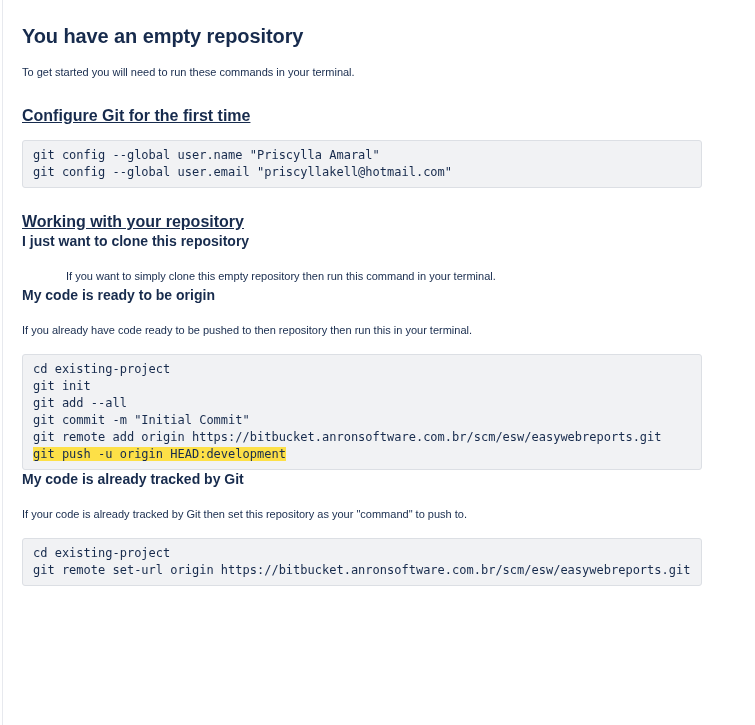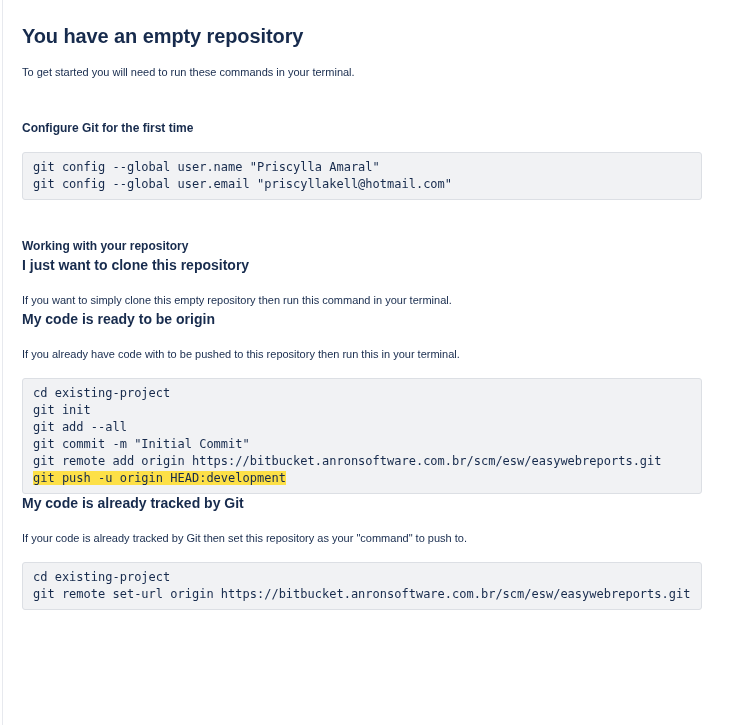--- a/index.html
+++ b/index.html
@@ -30,24 +30,25 @@
     font-weight: 600;
     letter-spacing: -0.1px;
     line-height: 24px;
   }
   p.body-text {
     font-size: 11px;
     line-height: 20px;
     margin-top: 14px;
   }
   h2.section-heading {
-    font-size: 12px;
+    font-size: 16px;
     font-weight: 600;
     line-height: 20px;
-    margin-top: 36px;
+    margin-top: 24px;
+    text-decoration: underline;
   }
   h3.sub-heading {
     font-size: 14px;
     font-weight: 700;
     line-height: 18px;
   }
   pre.code-block {
     margin-top: 14px;
     width: 680px;
     background: #F1F2F4;
@@ -75,26 +76,26 @@
   <p class="body-text">To get started you will need to run these commands in your terminal.</p>
 
   <h2 class="section-heading">Configure Git for the first time</h2>
 
   <pre class="code-block"><div class="code-line"><span>git config --global user.name "Priscylla Amaral"</span></div><div class="code-line"><span>git config --global user.email "priscyllakell@hotmail.com"</span></div></pre>
 
   <h2 class="section-heading">Working with your repository</h2>
 
   <h3 class="sub-heading">I just want to clone this repository</h3>
 
-  <p class="body-text" style="margin-top:16px;">If you want to simply clone this empty repository then run this command in your terminal.</p>
+  <p class="body-text" style="margin-top:16px;margin-left:44px;">If you want to simply clone this empty repository then run this command in your terminal.</p>
 
 
   <h3 class="sub-heading">My code is ready to be origin</h3>
 
-  <p class="body-text" style="margin-top:16px;">If you already have code with to be pushed to this repository then run this in your terminal.</p>
+  <p class="body-text" style="margin-top:16px;">If you already have code ready to be pushed to then repository then run this in your terminal.</p>
 
   <pre class="code-block" style="margin-top:14px;"><div class="code-line"><span>cd existing-project</span></div><div class="code-line"><span>git init</span></div><div class="code-line"><span>git add --all</span></div><div class="code-line"><span>git commit -m "Initial Commit"</span></div><div class="code-line"><span>git remote add origin https://bitbucket.anronsoftware.com.br/scm/esw/easywebreports.git</span></div><div class="code-line"><span class="highlight">git push -u origin HEAD:development</span></div></pre>
 
   <h3 class="sub-heading">My code is already tracked by Git</h3>
 
   <p class="body-text" style="margin-top:16px;">If your code is already tracked by Git then set this repository as your "command" to push to.</p>
 
   <pre class="code-block"><div class="code-line"><span>cd existing-project</span></div><div class="code-line"><span>git remote set-url origin https://bitbucket.anronsoftware.com.br/scm/esw/easywebreports.git</span></div></pre>
 </div>
 

